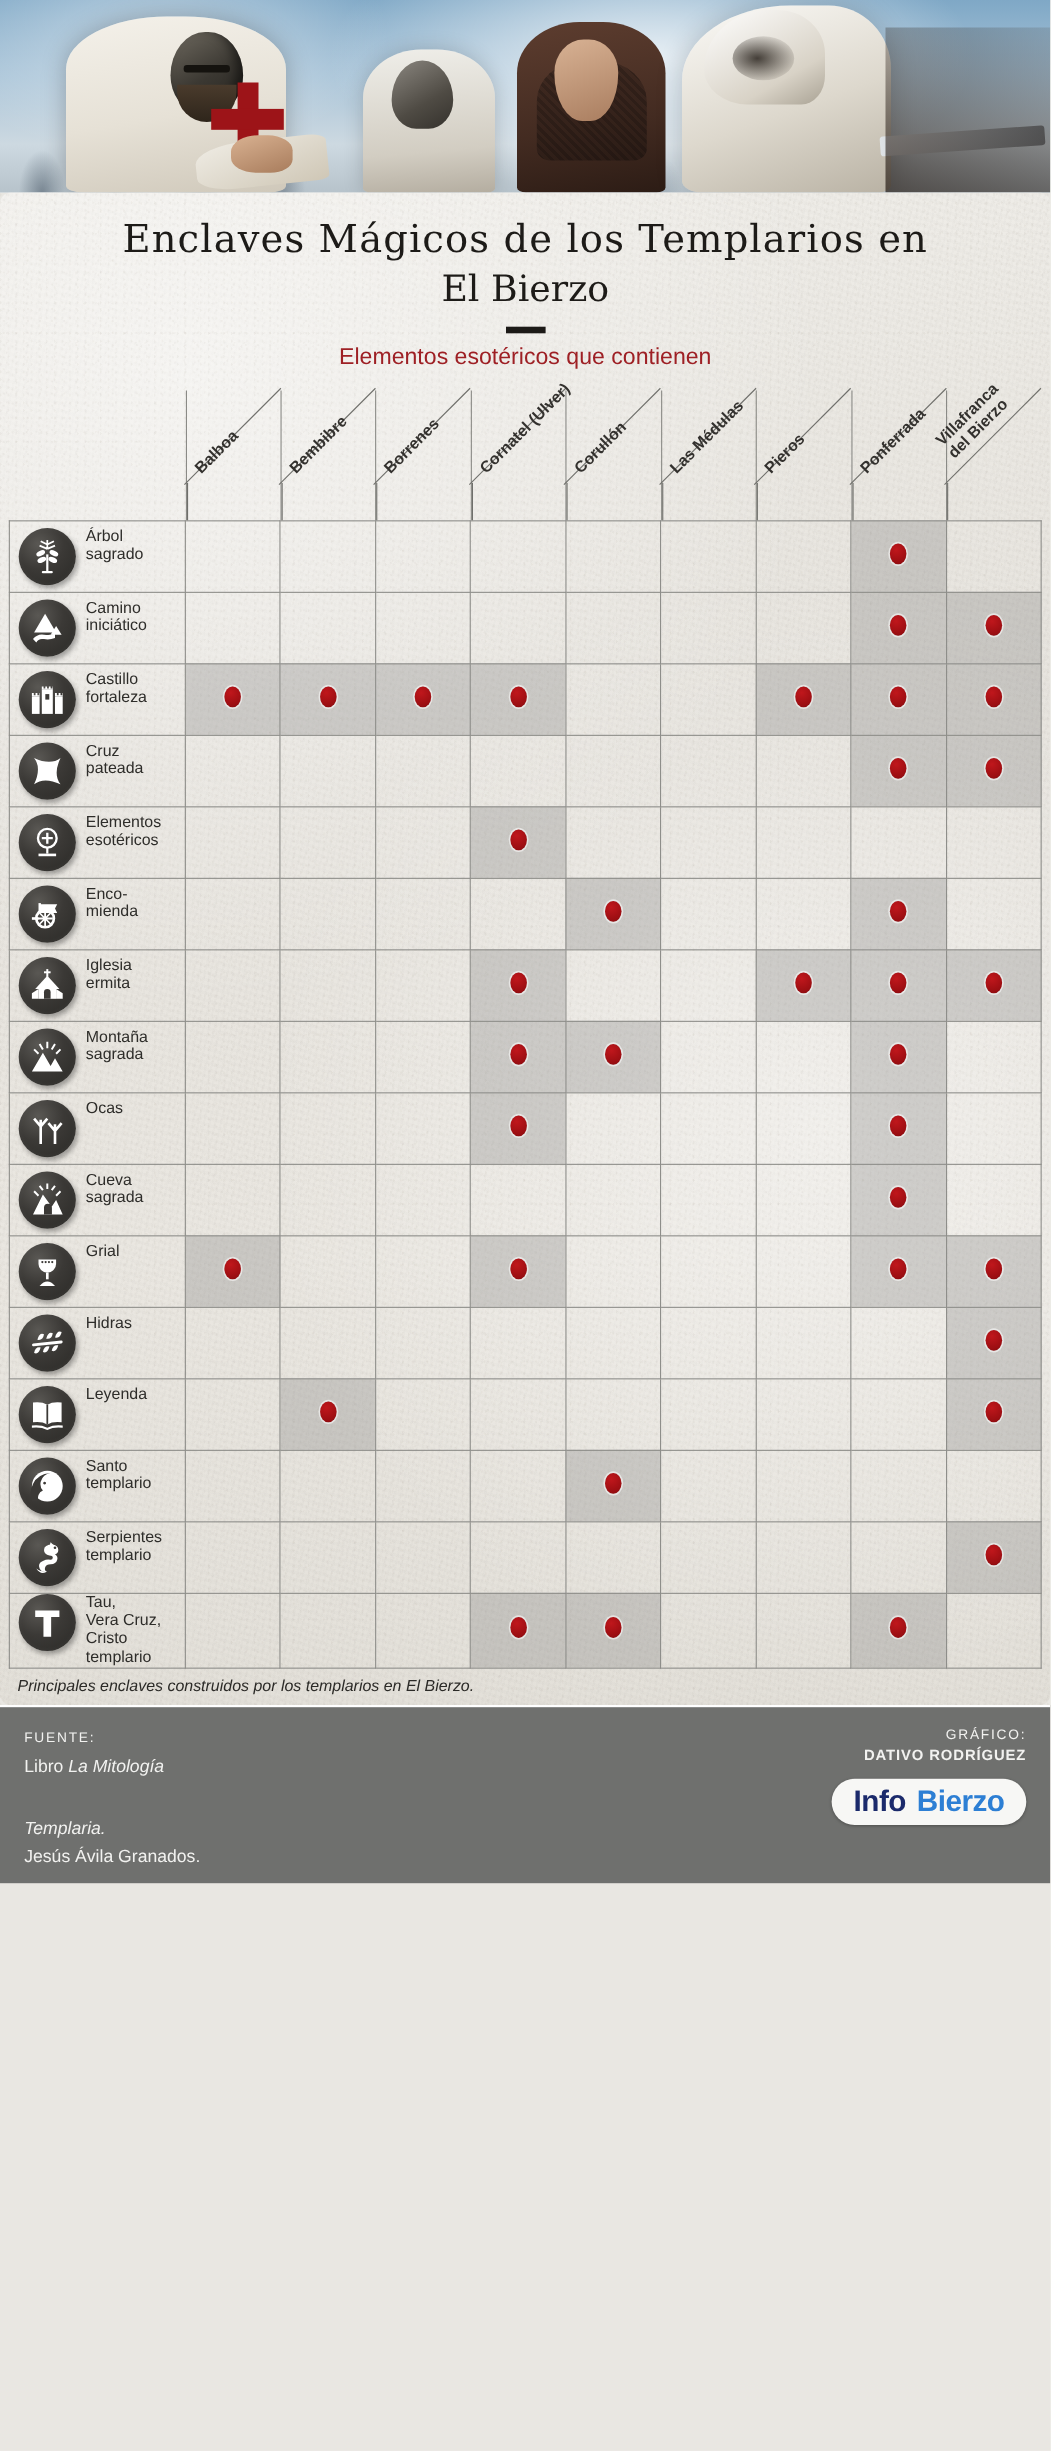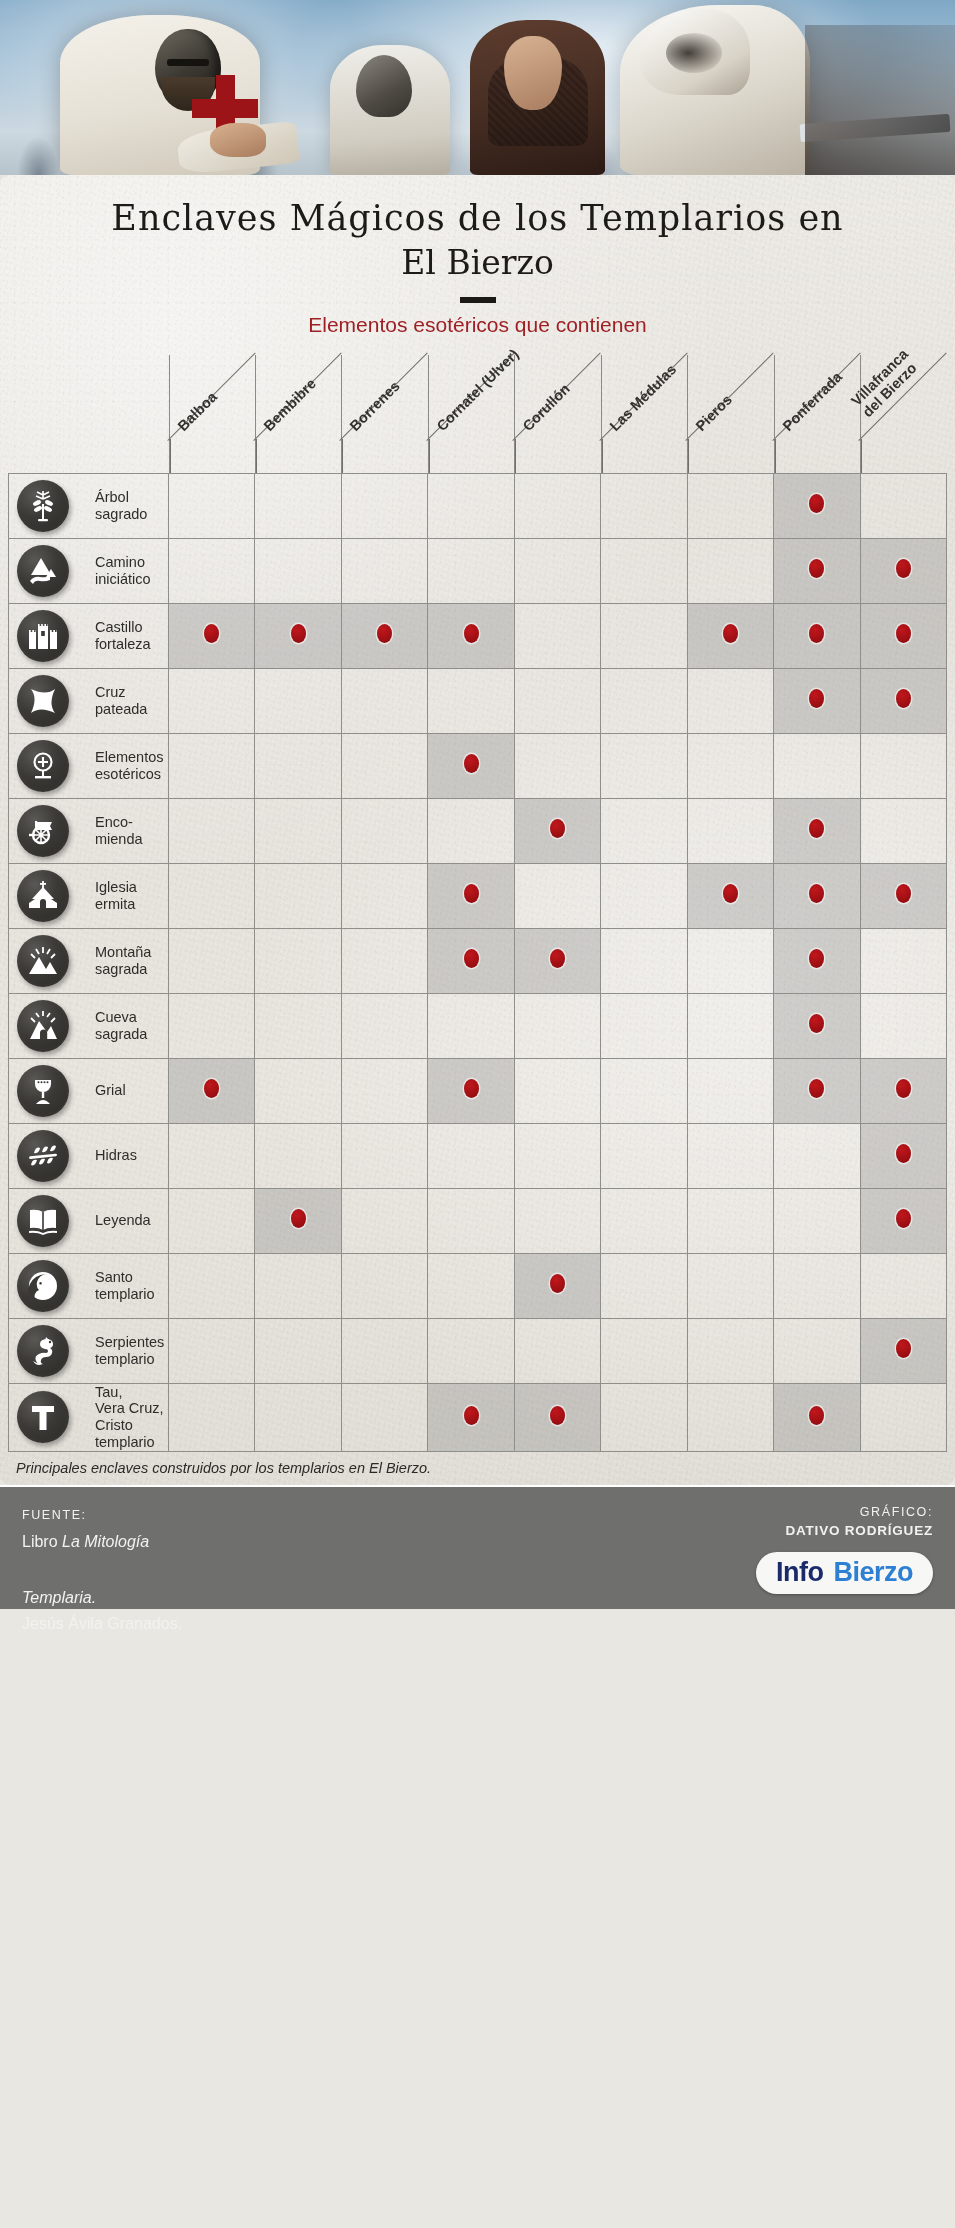--- a/index.html
+++ b/index.html
@@ -235,21 +235,21 @@
   table.grid tr.datarow { height: 65px; }
   td.rowlabel {
     width: 160px;
     border-left: none;
     border-right: 1px solid #2b2a27;
     border-top: 1px solid #2b2a27;
     border-bottom: 1px solid #2b2a27;
     background: transparent;
     padding: 0 4px 0 0;
   }
-  .rowlabel-inner { display:flex; align-items:center; gap:26px; }
+  .rowlabel-inner { display:flex; gap:9px; }
   .badge {
     flex: 0 0 auto;
     width: 52px; height: 52px; border-radius: 50%;
     background: radial-gradient(circle at 34% 28%, #5a5854 0%, #3b3936 45%, #2a2926 100%);
     box-shadow: 2px 3px 5px rgba(0,0,0,.33), inset 0 0 6px rgba(255,255,255,.05);
     display:flex; align-items:center; justify-content:center;
     margin-left: 8px;
   }
   .badge svg { width: 32px; height: 32px; fill:#fff; }
   .rowlabel-text {
@@ -278,21 +278,21 @@
     font-style: italic;
     font-size: 14.5px;
     color:#2b2a27;
     padding: 8px 0 9px 16px;
   }
 
   
   .footer {
     background:#6f706e;
     color:#f2f2f0;
-    height: 124px;
+    height: 162px;
     display:flex;
     justify-content:space-between;
     padding: 18px 22px 0 22px;
     position:relative;
     border-top: 2px solid #fff;
   }
   .f-left { font-size:16px; line-height:1.62; }
   .f-label { font-size:12.5px; letter-spacing:1.6px; margin-bottom:4px; }
   .f-left .it { font-style: italic; margin-top: 30px; }
   .f-right { text-align:right; }
@@ -641,20 +641,44 @@
               <td class="cell"></td>
               <td class="cell"></td>
               <td class="cell on"><span class="dot"></span></td>
               <td class="cell"></td>
             </tr>
             <tr class="datarow">
               <td class="rowlabel">
                 <div class="rowlabel-inner">
                   <div class="badge">
                     <svg viewBox="0 0 32 32">
+                      <path d="M10 30 V8 M10 14 L4 7 M10 14 L16 7" stroke="#fff" stroke-width="2.4" fill="none"></path>
+                      <path d="M23 30 V12 M23 18 L17 11 M23 18 L29 11" stroke="#fff" stroke-width="2.4" fill="none"></path>
+                    </svg>
+                  </div>
+                  <div class="rowlabel-text">
+                    <div>Ocas</div>
+                  </div>
+                </div>
+              </td>
+              <td class="cell"></td>
+              <td class="cell"></td>
+              <td class="cell"></td>
+              <td class="cell on"><span class="dot"></span></td>
+              <td class="cell"></td>
+              <td class="cell"></td>
+              <td class="cell"></td>
+              <td class="cell on"><span class="dot"></span></td>
+              <td class="cell"></td>
+            </tr>
+            <tr class="datarow">
+              <td class="rowlabel">
+                <div class="rowlabel-inner">
+                  <div class="badge">
+                    <svg viewBox="0 0 32 32">
                       <path d="M16 1 v5 M9 3 l3 4 M23 3 l-3 4 M4 8 l4 4 M28 8 l-4 4" stroke="#fff" stroke-width="1.8" fill="none"></path>
                       <path d="M3 29 L12 11 L20 22 L24 16 L30 29 z"></path>
                       <path d="M13 29 v-6 a3.6 3.6 0 0 1 7.2 0 v6 z" fill="#3b3936"></path>
                     </svg>
                   </div>
                   <div class="rowlabel-text">
                     <div>Cueva</div>
                     <div>sagrada</div>
                   </div>
                 </div>

